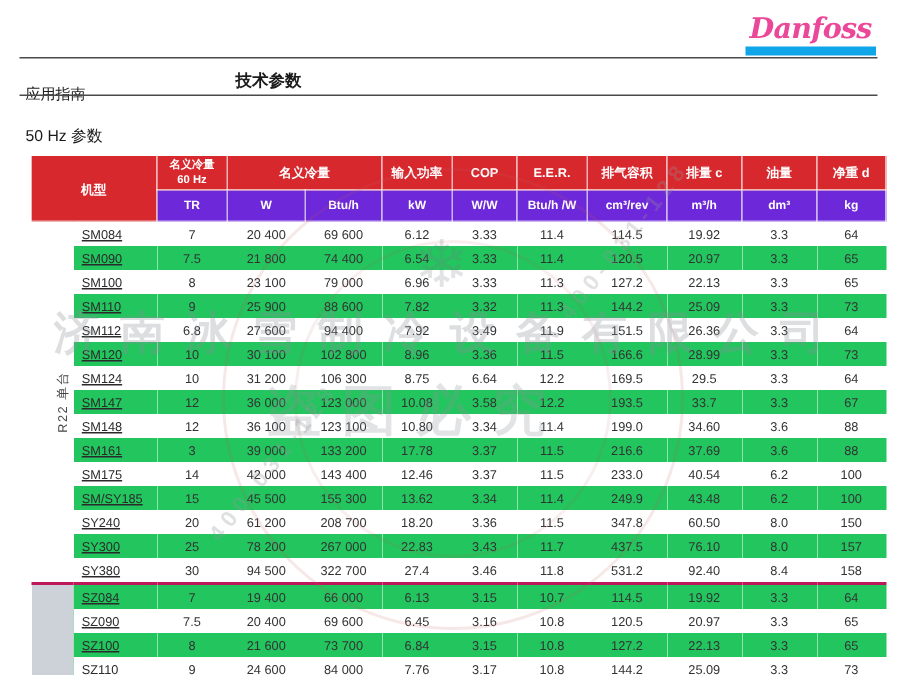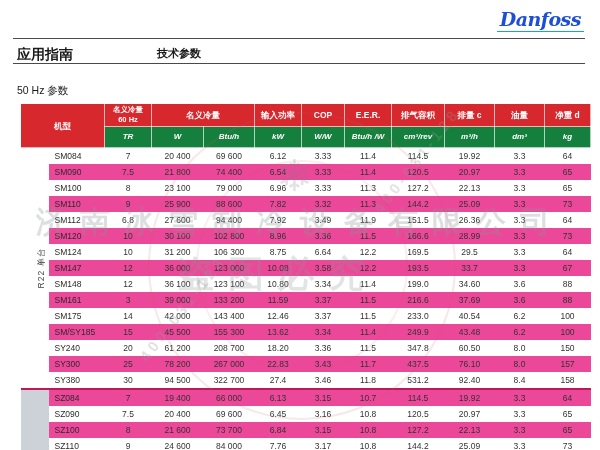--- a/index.html
+++ b/index.html
@@ -7,47 +7,47 @@
     width:600px;height:450px;background:#fff;position:relative;overflow:hidden;
     font-family:"Liberation Sans", sans-serif;color:#222;
     -webkit-font-smoothing:antialiased;
   }
   .page{position:absolute;inset:0;}
 
   
   .logo{
     position:absolute;top:8px;right:16px;
     font-family:"DejaVu Serif", serif;font-style:italic;font-weight:bold;
-    font-size:19px;color:#1d4ed8;letter-spacing:-0.5px;
-    border-bottom:1px solid #0ea5e9;padding:0 3px 1px 3px;
+    font-size:19px;color:#ec4899;letter-spacing:-0.5px;
+    border-bottom:6px solid #0ea5e9;padding:0 3px 1px 3px;
   }
   .rule{position:absolute;left:13px;right:15px;border-top:1.6px solid #4a4a4a;}
   .rule1{top:38px;}
   .rule2{top:63px;}
-  .nav-left{position:absolute;top:46px;left:17px;font-size:14px;font-weight:bold;color:#1a1a1a;}
+  .nav-left{position:absolute;top:56px;left:17px;font-size:10px;font-weight:normal;color:#1a1a1a;}
   .nav-right{position:absolute;top:46px;left:157px;font-size:11px;font-weight:bold;color:#1a1a1a;}
   .section-title{position:absolute;top:84px;left:17px;font-size:10.5px;color:#1a1a1a;}
 
   
   .table-wrap{position:absolute;top:103px;left:20px;width:570px;}
   table{border-collapse:collapse;table-layout:fixed;width:570px;font-size:8.5px;color:#333;}
   thead th{
     background:#d7282e;color:#fff;font-weight:bold;text-align:center;
     border:1px solid rgba(255,255,255,0.65);padding:0;font-size:8.5px;line-height:10px;
   }
-  thead tr.units th{background:#15803d;height:20px;font-size:8px;font-style:italic;}
+  thead tr.units th{background:#6d28d9;height:20px;font-size:8px;}
   thead tr.titles th{height:22px;}
   thead .sub{display:block;font-size:7.5px;font-weight:bold;}
   tbody td{
     text-align:center;height:16px;line-height:16px;padding:0;
     white-space:nowrap;overflow:hidden;
   }
   tbody tr.w{background:#ffffff;}
-  tbody tr.g{background:#ec4899;}
-  tbody td.c0{text-align:left;padding-left:6px;color:#2b2b2b;}
+  tbody tr.g{background:#22c55e;}
+  tbody td.c0{text-align:left;padding-left:6px;color:#2b2b2b;text-decoration:underline;}
   td.group{background:#fff;position:relative;}
   td.group .vlabel{
     display:inline-block;transform:rotate(-90deg);white-space:nowrap;
     font-size:8.5px;color:#444;letter-spacing:1px;
   }
   td.group-sz{background:#ccd2d8;}
   tbody tr.sz-first td{border-top:2px solid #be185d;}
 
   
   .wm{position:absolute;inset:0;pointer-events:none;z-index:9;}
@@ -239,21 +239,21 @@
             <td class="c7">199.0</td>
             <td class="c8">34.60</td>
             <td class="c9">3.6</td>
             <td class="c10">88</td>
           </tr>
           <tr class="g">
             <td class="c0">SM161</td>
             <td class="c1">3</td>
             <td class="c2">39 000</td>
             <td class="c3">133 200</td>
-            <td class="c4">11.59</td>
+            <td class="c4">17.78</td>
             <td class="c5">3.37</td>
             <td class="c6">11.5</td>
             <td class="c7">216.6</td>
             <td class="c8">37.69</td>
             <td class="c9">3.6</td>
             <td class="c10">88</td>
           </tr>
           <tr class="w">
             <td class="c0">SM175</td>
             <td class="c1">14</td>

